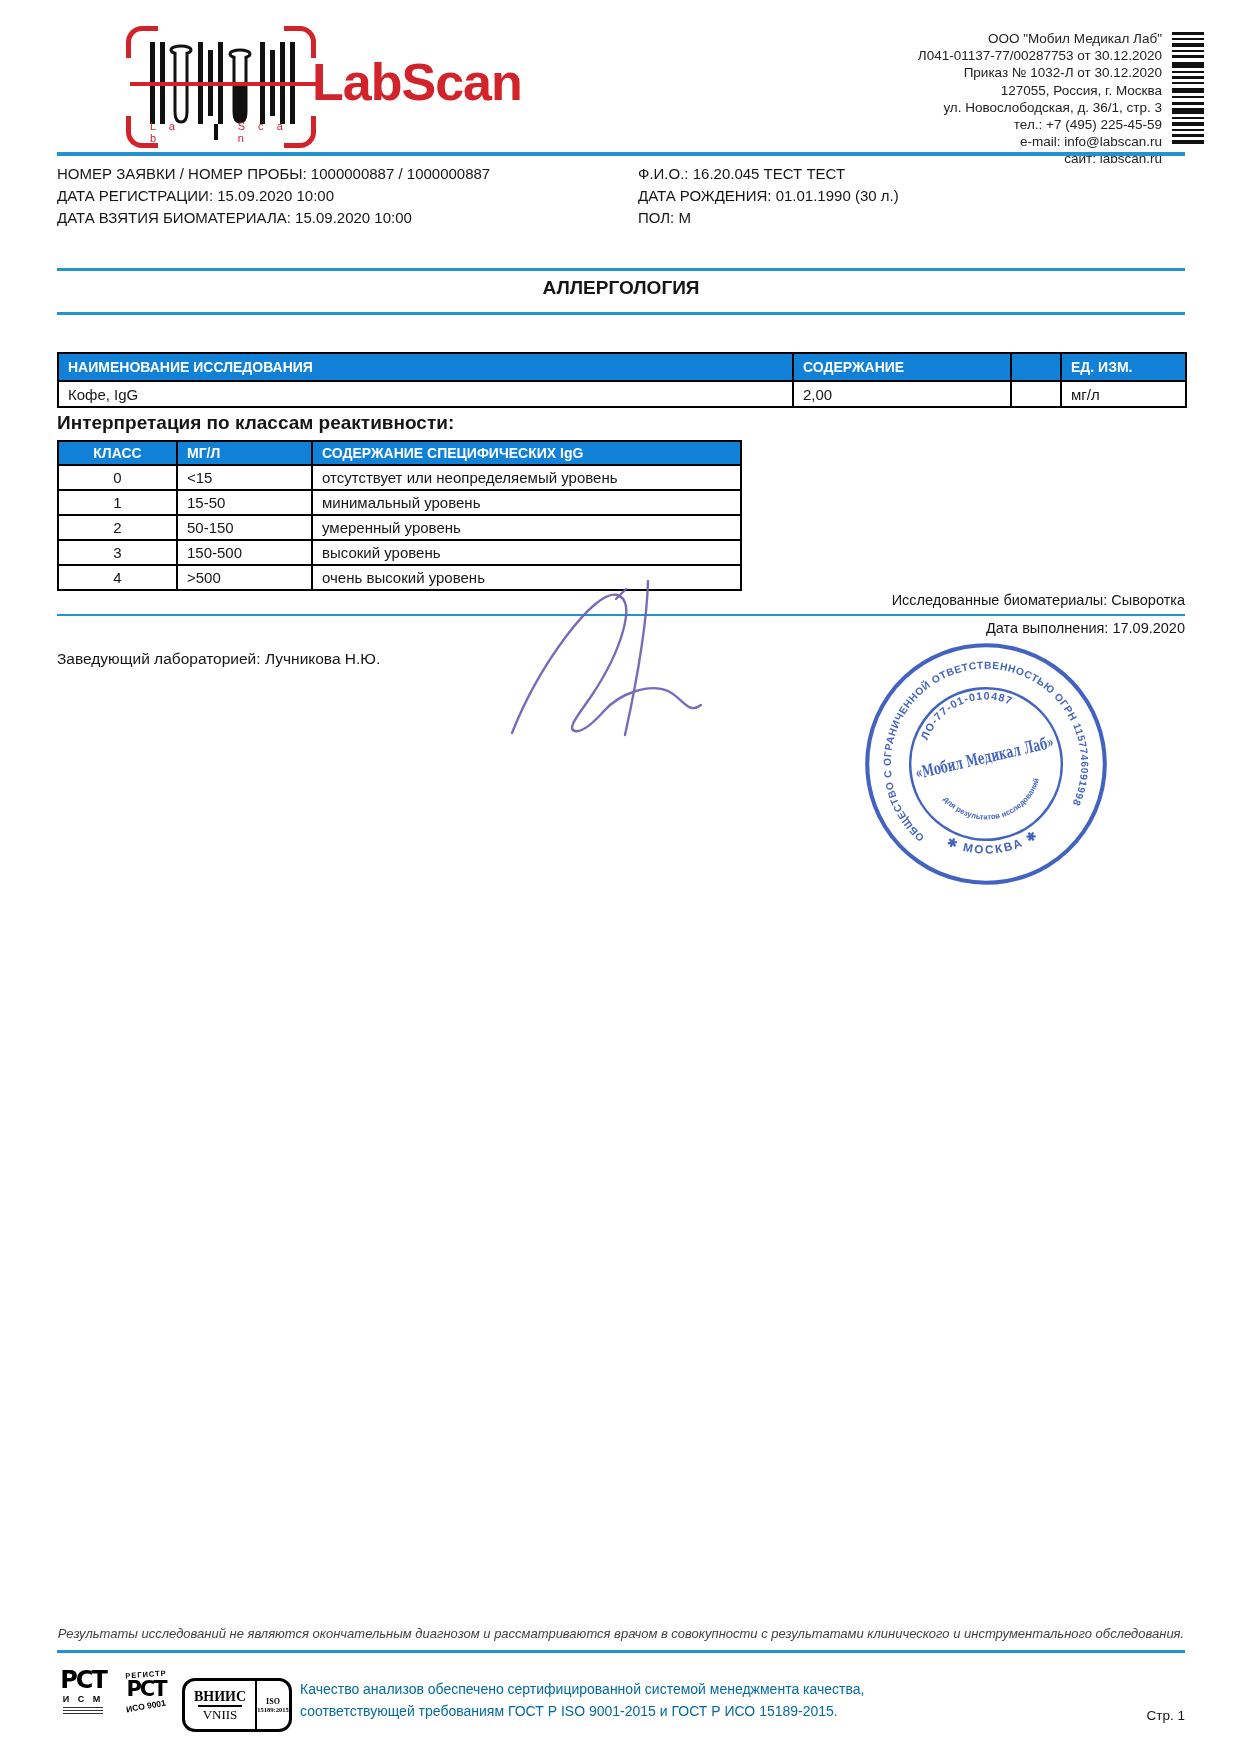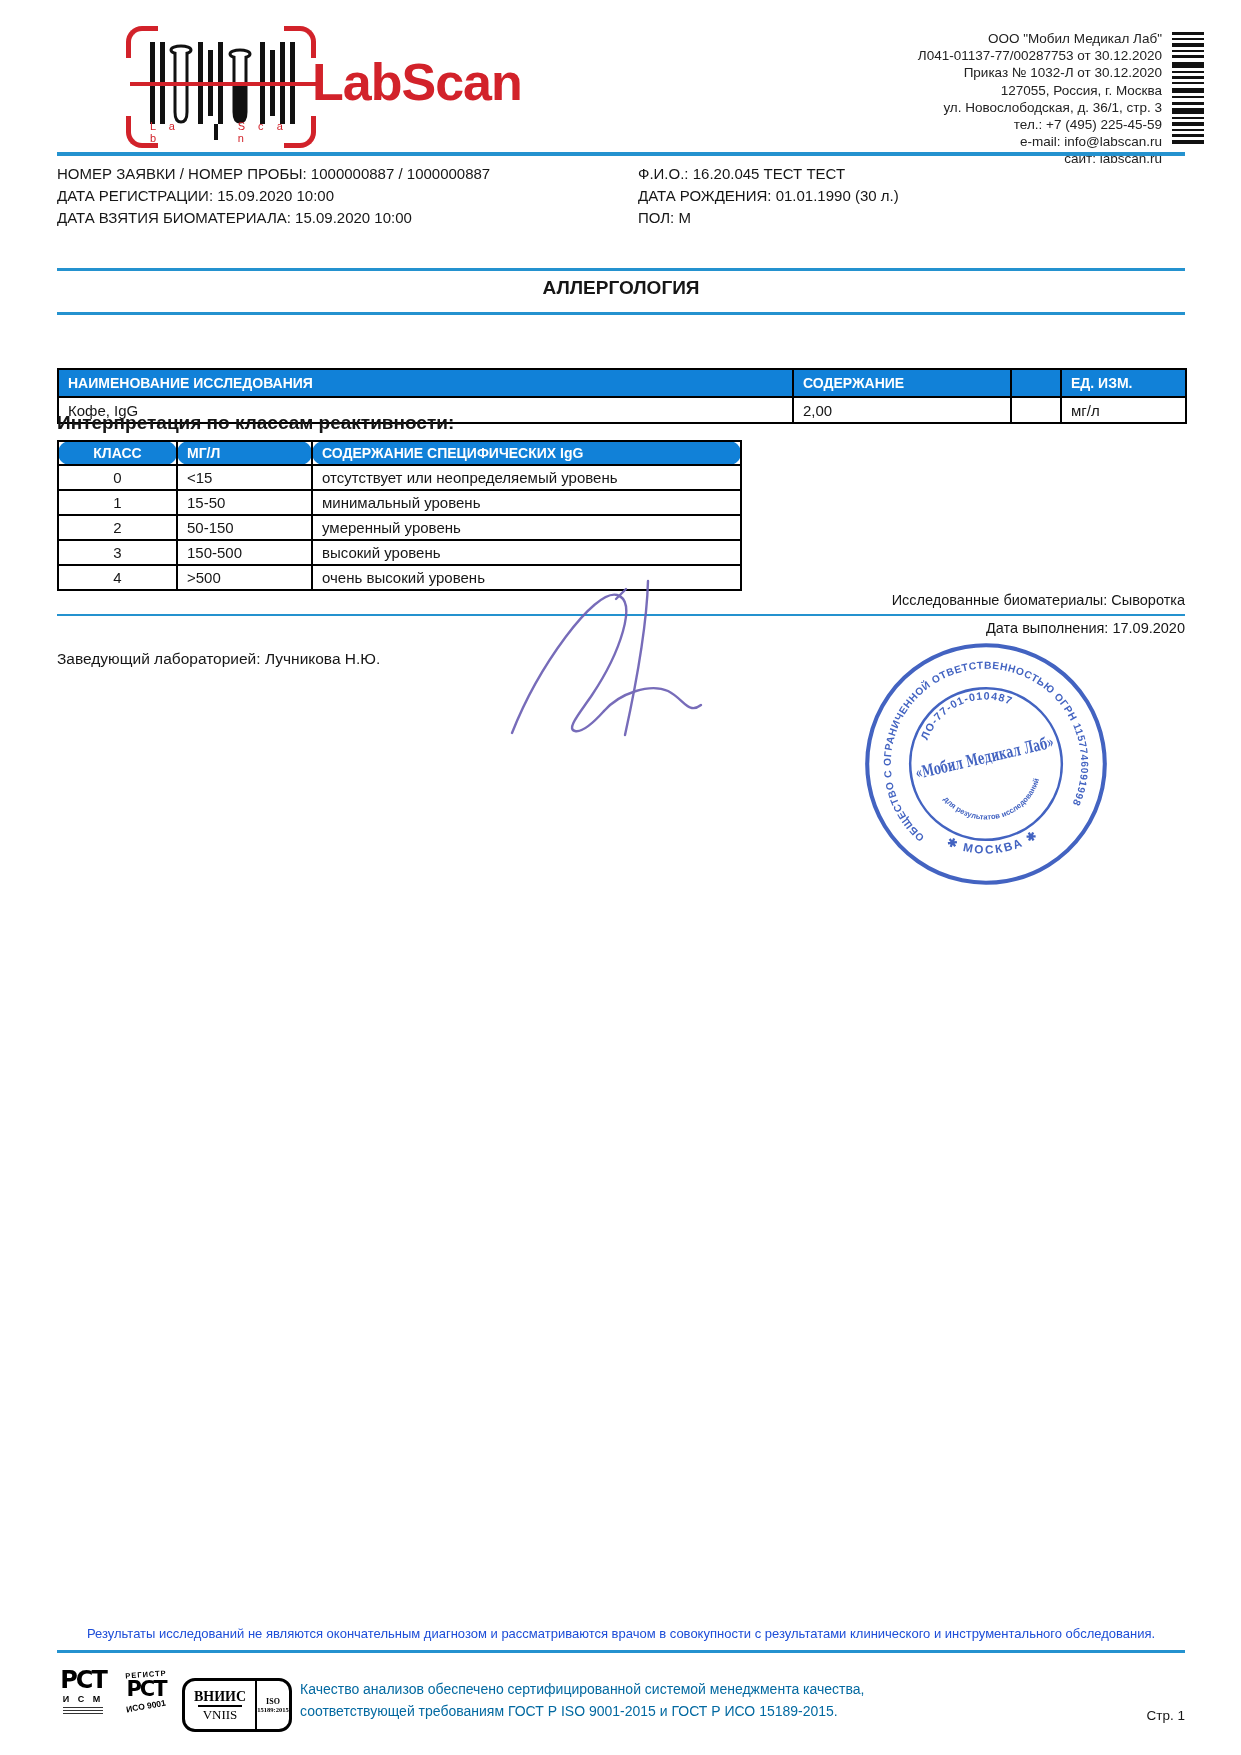--- a/index.html
+++ b/index.html
@@ -42,42 +42,42 @@
   .patient-right { left:638px; top:163px; font-size:15px; line-height:22px; }
   .prow { white-space:nowrap; }
   .pvalue { font-weight:normal; }
 
   
   .department { left:57px; top:277px; width:1128px; text-align:center; font-size:19px; font-weight:bold; }
   .test-group { left:57px; top:321px; width:1128px; font-size:19px; font-weight:bold; }
 
   
   table { border-collapse:collapse; table-layout:fixed; }
-  .results-table { left:57px; top:352px; width:1128px;margin-top:16px; }
+  .results-table { left:57px; top:352px; width:1128px; }
   .interp-table  { left:57px; top:440px; width:683px; }
   td,th { border:2px solid #000; font-size:15px; padding:3px 9px; text-align:left; overflow:hidden; white-space:nowrap; }
   th { background:#1181d8; color:#fff; font-size:14px; font-weight:bold; height:28px; }
   .results-table td { height:26px; }
-  .interp-table th { height:20px;border-radius:13px; }
+  .interp-table th { height:20px; }
   .interp-table td { height:25px; padding:2px 9px; }
   .c-center { text-align:center; }
 
   .interp-title { left:57px; top:412px; font-size:19px; font-weight:bold; }
 
   
   .biomaterials { left:57px; top:592px; width:1128px; text-align:right; font-size:14.5px; }
   .performed    { left:57px; top:620px; width:1128px; text-align:right; font-size:14.5px; }
   .lab-head     { left:57px; top:650px; font-size:15.5px; }
 
   
   .signature { left:498px; top:575px; }
   .stamp { left:858px; top:636px; transform:rotate(-10deg); opacity:.9; }
 
   
-  .disclaimer { left:57px; top:1626px; width:1128px; text-align:center; font-size:13px; color:#1d4ed8; }
+  .disclaimer { left:57px; top:1626px; width:1128px; text-align:center; font-size:13px; color:#404040;font-style:italic; }
   .cert { color:#000; }
   .cert1 { left:57px;  top:1668px; width:52px; text-align:center; }
   .cert2 { left:122px; top:1670px; width:48px; text-align:center; }
   .rst { font-weight:bold; font-size:24px; letter-spacing:-2px; line-height:24px; font-family:"DejaVu Sans",sans-serif; }
   .cert2 .rst { font-size:21px; line-height:21px; }
   .ism { font-size:9px; font-weight:bold; letter-spacing:3px; margin-top:2px; }
   .hairlines { margin:3px auto 0; width:40px; }
   .hairlines div { height:1px; background:#333; margin-top:2px; }
   .registr { font-size:7.5px; font-weight:bold; letter-spacing:1px; transform:rotate(-4deg); }
   .iso9001 { font-size:8.5px; font-weight:bold; transform:rotate(-10deg); margin-top:1px; }

